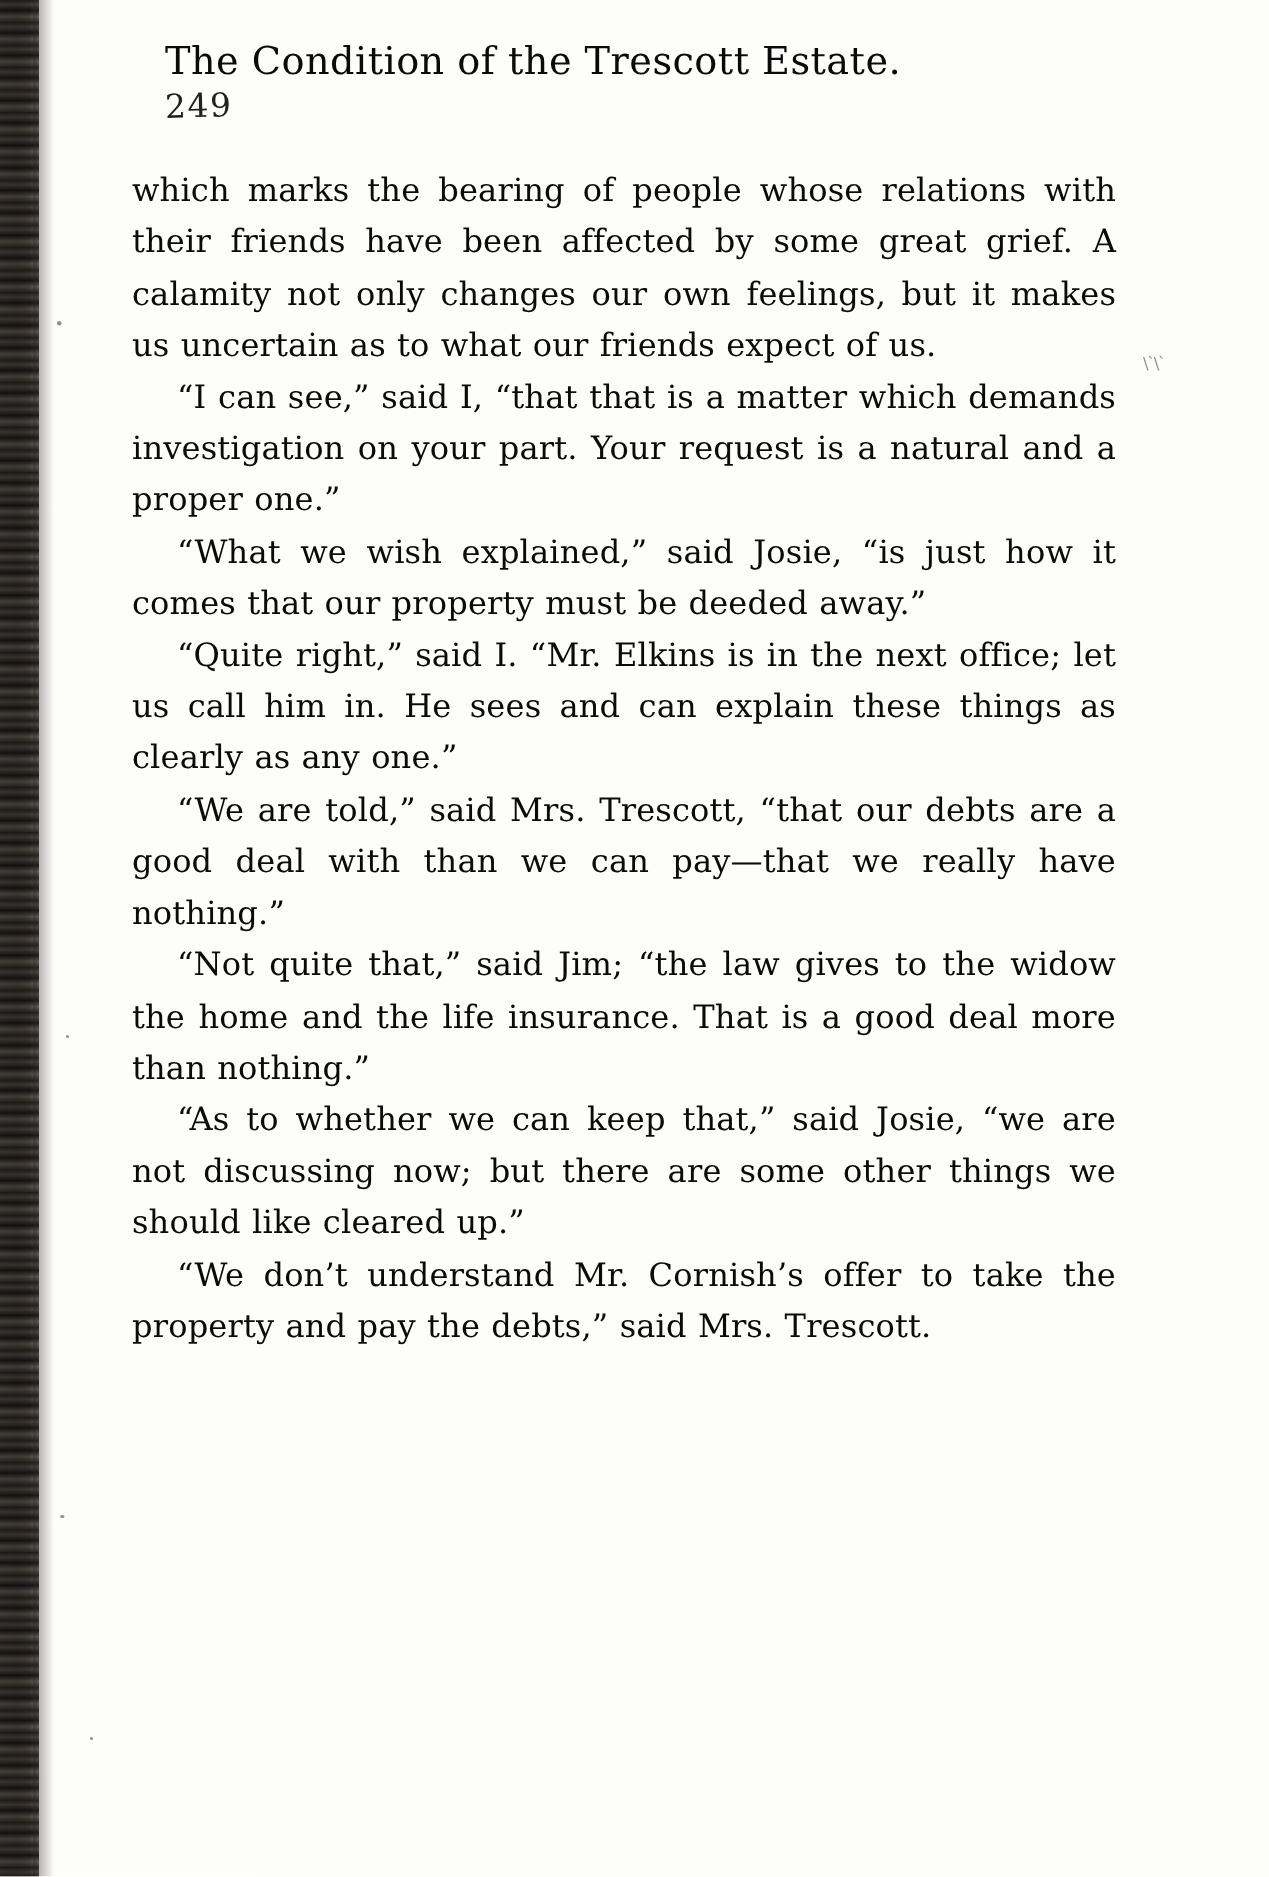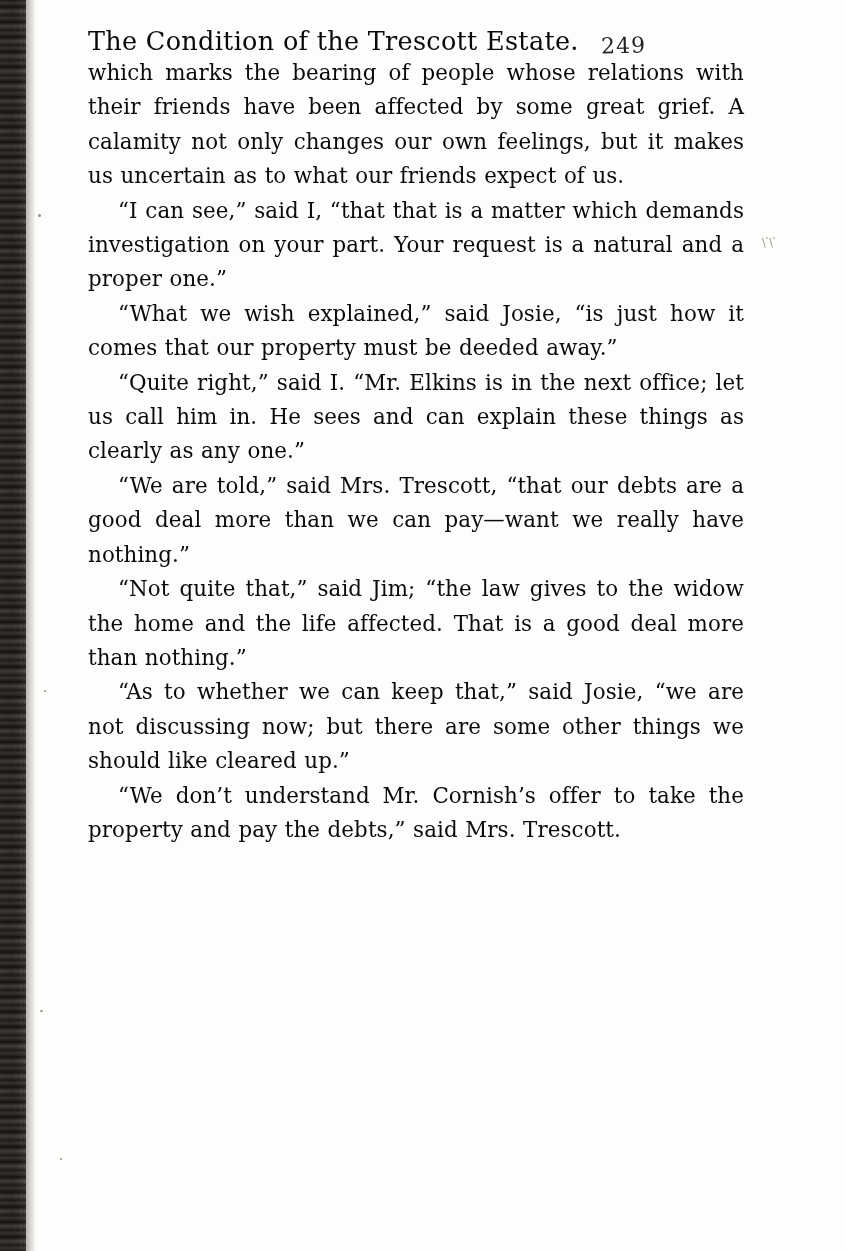--- a/index.html
+++ b/index.html
@@ -57,20 +57,22 @@
     position: absolute;
     left: 88px;
     top: 26px;
     width: 672px;
   }
 
   .header-line {
     display: flex;
     align-items: baseline;
     justify-content: flex-start;
+    margin-bottom: 30px;
+    flex-direction: column;
   }
   .running-head {
     font-size: 25.5px;
     letter-spacing: 0.3px;
     white-space: nowrap;
     font-family: "DejaVu Serif", serif;
   }
   .page-number {
     margin-left: 22px;
     font-size: 22px;
@@ -118,19 +120,19 @@
 
     <div class="header-line">
       <div class="running-head">The Condition of the Trescott Estate.</div>
       <div class="page-number">249</div>
     </div>
 
     <p class="body noindent">which marks the bearing of people whose relations with their friends have been affected by some great grief. A calamity not only changes our own feelings, but it makes us uncertain as to what our friends expect of us.</p>
     <p class="body">“I can see,” said I, “that that is a matter which demands investigation on your part. Your request is a natural and a proper one.”</p>
     <p class="body">“What we wish explained,” said Josie, “is just how it comes that our property must be deeded away.”</p>
     <p class="body">“Quite right,” said I. “Mr. Elkins is in the next office; let us call him in. He sees and can explain these things as clearly as any one.”</p>
-    <p class="body">“We are told,” said Mrs. Trescott, “that our debts are a good deal more than we can pay—want we really have nothing.”</p>
-    <p class="body">“Not quite that,” said Jim; “the law gives to the widow the home and the life affected. That is a good deal more than nothing.”</p>
+    <p class="body">“We are told,” said Mrs. Trescott, “that our debts are a good deal with than we can pay—that we really have nothing.”</p>
+    <p class="body">“Not quite that,” said Jim; “the law gives to the widow the home and the life insurance. That is a good deal more than nothing.”</p>
     <p class="body">“As to whether we can keep that,” said Josie, “we are not discussing now; but there are some other things we should like cleared up.”</p>
     <p class="body">“We don’t understand Mr. Cornish’s offer to take the property and pay the debts,” said Mrs. Trescott.</p>
 
   </div>
 </div>
 
 </body></html>

